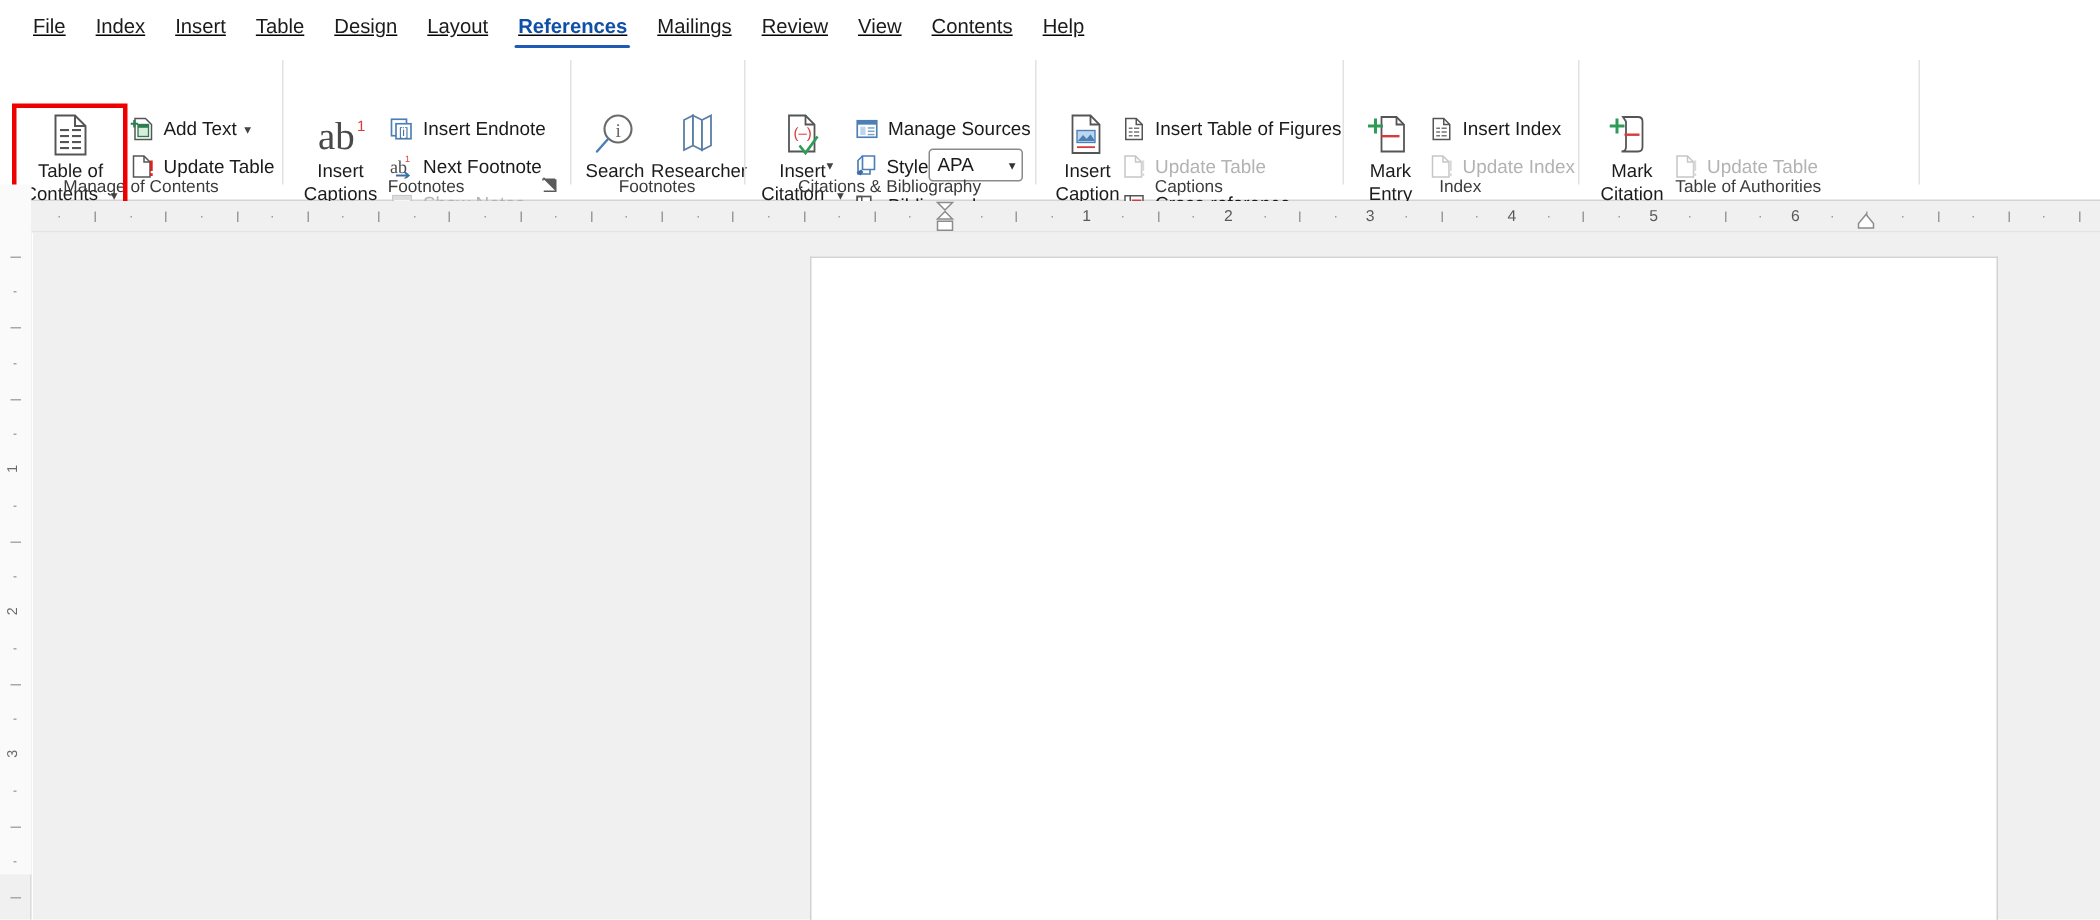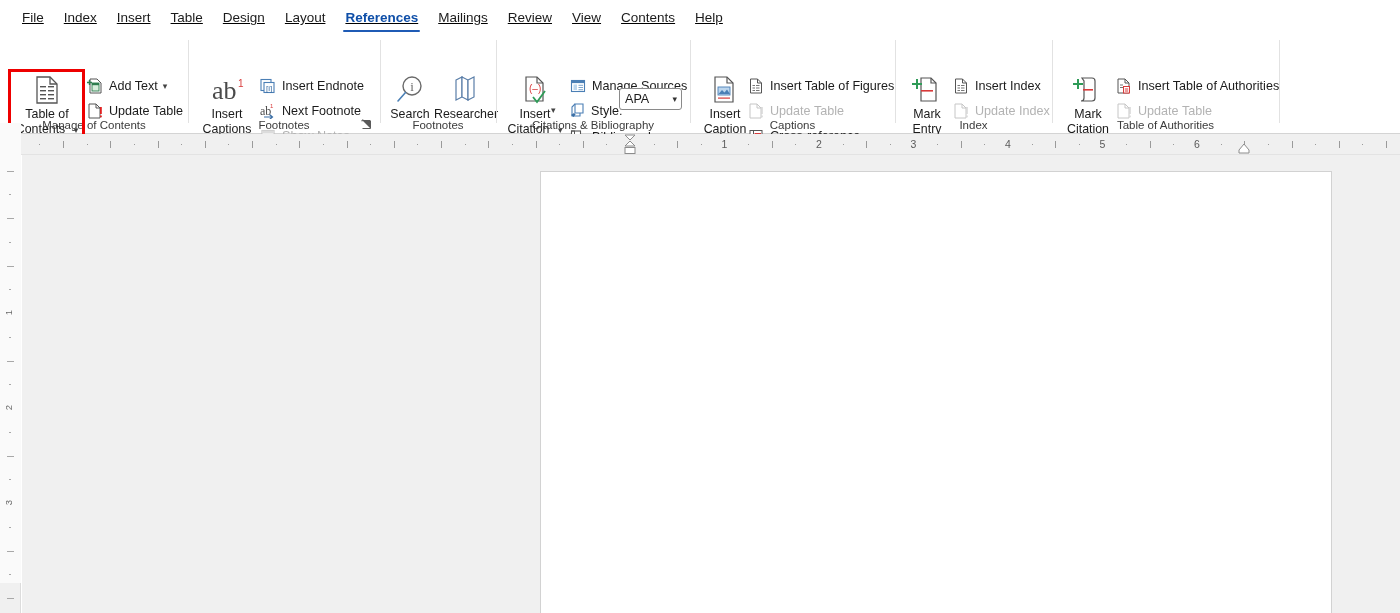--- a/index.html
+++ b/index.html
@@ -391,21 +391,21 @@
     </div>
 
     <span class="ico" style="position:absolute; left:72px; top:66px; width:18px; height:18px; display:flex; align-items:center; justify-content:center;">
       <svg width="16" height="16" viewBox="0 0 16 16">
         <path d="M5 2 h8 v9 h-8 z" fill="#fff" stroke="#4b7fb5" stroke-width="1.1"></path>
         <path d="M5 2 l-3 3 v9 h8 v-3" fill="none" stroke="#4b7fb5" stroke-width="1.1"></path>
         <path d="M1 13 l3 -2 l1.6 1.6 l-2 2.4 z" fill="#3a6ea5"></path>
       </svg>
     </span>
     <span class="plainlbl" style="left:94px; top:69px;">Style:</span>
-    <div class="combo" style="left:122px; top:53px;">
+    <div class="combo" style="left:122px; top:64px;">
       <span class="val">APA</span>
       <span class="arw">▾</span>
     </div>
 
     <div class="smallbtn" style="left:72px; top:91px;">
       <span class="ico">
         <svg width="16" height="16" viewBox="0 0 16 16">
           <rect x="1.5" y="2" width="9" height="9" fill="#fff" stroke="#555" stroke-width="1.1"></rect>
           <rect x="1.5" y="2" width="3" height="9" fill="none" stroke="#555" stroke-width="1"></rect>
           <path d="M4 13.5 h8 M9.5 11 l3 2.5 l-3 2.5" fill="none" stroke="#3a6ea5" stroke-width="1.2"></path>
@@ -533,34 +533,20 @@
         <svg width="30" height="30" viewBox="0 0 30 30">
           <path d="M9 3 h10 q3 0 3 3 v17 q0 3 -3 3 h-11 q3 0 3 -3 v-17 z" fill="#fff" stroke="#555" stroke-width="1.2"></path>
           <path d="M3 8 v10 M-2 13 h10" stroke="#2e9b57" stroke-width="2" transform="translate(2,-4)"></path>
           <rect x="10" y="14" width="10" height="1.6" fill="#d83b3b"></rect>
         </svg>
       </span>
       <span class="lbl">Mark</span>
       <span class="lbl">Citation</span>
     </div>
 
-    <div class="smallbtn" style="left:62px; top:40px;">
-      <span class="ico">
-        <svg width="16" height="16" viewBox="0 0 16 16">
-          <path d="M2 1 h7 l4 4 v10 h-11 z" fill="#fff" stroke="#555" stroke-width="1"></path>
-          <path d="M9 1 v4 h4" fill="none" stroke="#555" stroke-width="1"></path>
-          <rect x="4" y="6.5" width="3" height="1" fill="#777"></rect>
-          <rect x="4" y="9" width="3" height="1" fill="#777"></rect>
-          <rect x="7.5" y="8.5" width="6" height="6.5" fill="#fff" stroke="#d83b3b" stroke-width="1"></rect>
-          <rect x="8.8" y="10.5" width="3.4" height="1" fill="#d83b3b"></rect>
-          <rect x="8.8" y="12.5" width="3.4" height="1" fill="#d83b3b"></rect>
-        </svg>
-      </span>
-      <span class="lbl">Insert Table of Authorities</span>
-    </div>
 
     <div class="smallbtn disabled" style="left:62px; top:65px;">
       <span class="ico">
         <svg width="16" height="16" viewBox="0 0 16 16">
           <path d="M2 1 h7 l4 4 v10 h-11 z" fill="#fff" stroke="#c6c6c6" stroke-width="1"></path>
           <path d="M9 1 v4 h4" fill="none" stroke="#c6c6c6" stroke-width="1"></path>
           <rect x="13" y="4" width="1.8" height="7" fill="#d9d9d9"></rect>
           <rect x="13" y="12.5" width="1.8" height="1.8" fill="#d9d9d9"></rect>
         </svg>
       </span>

